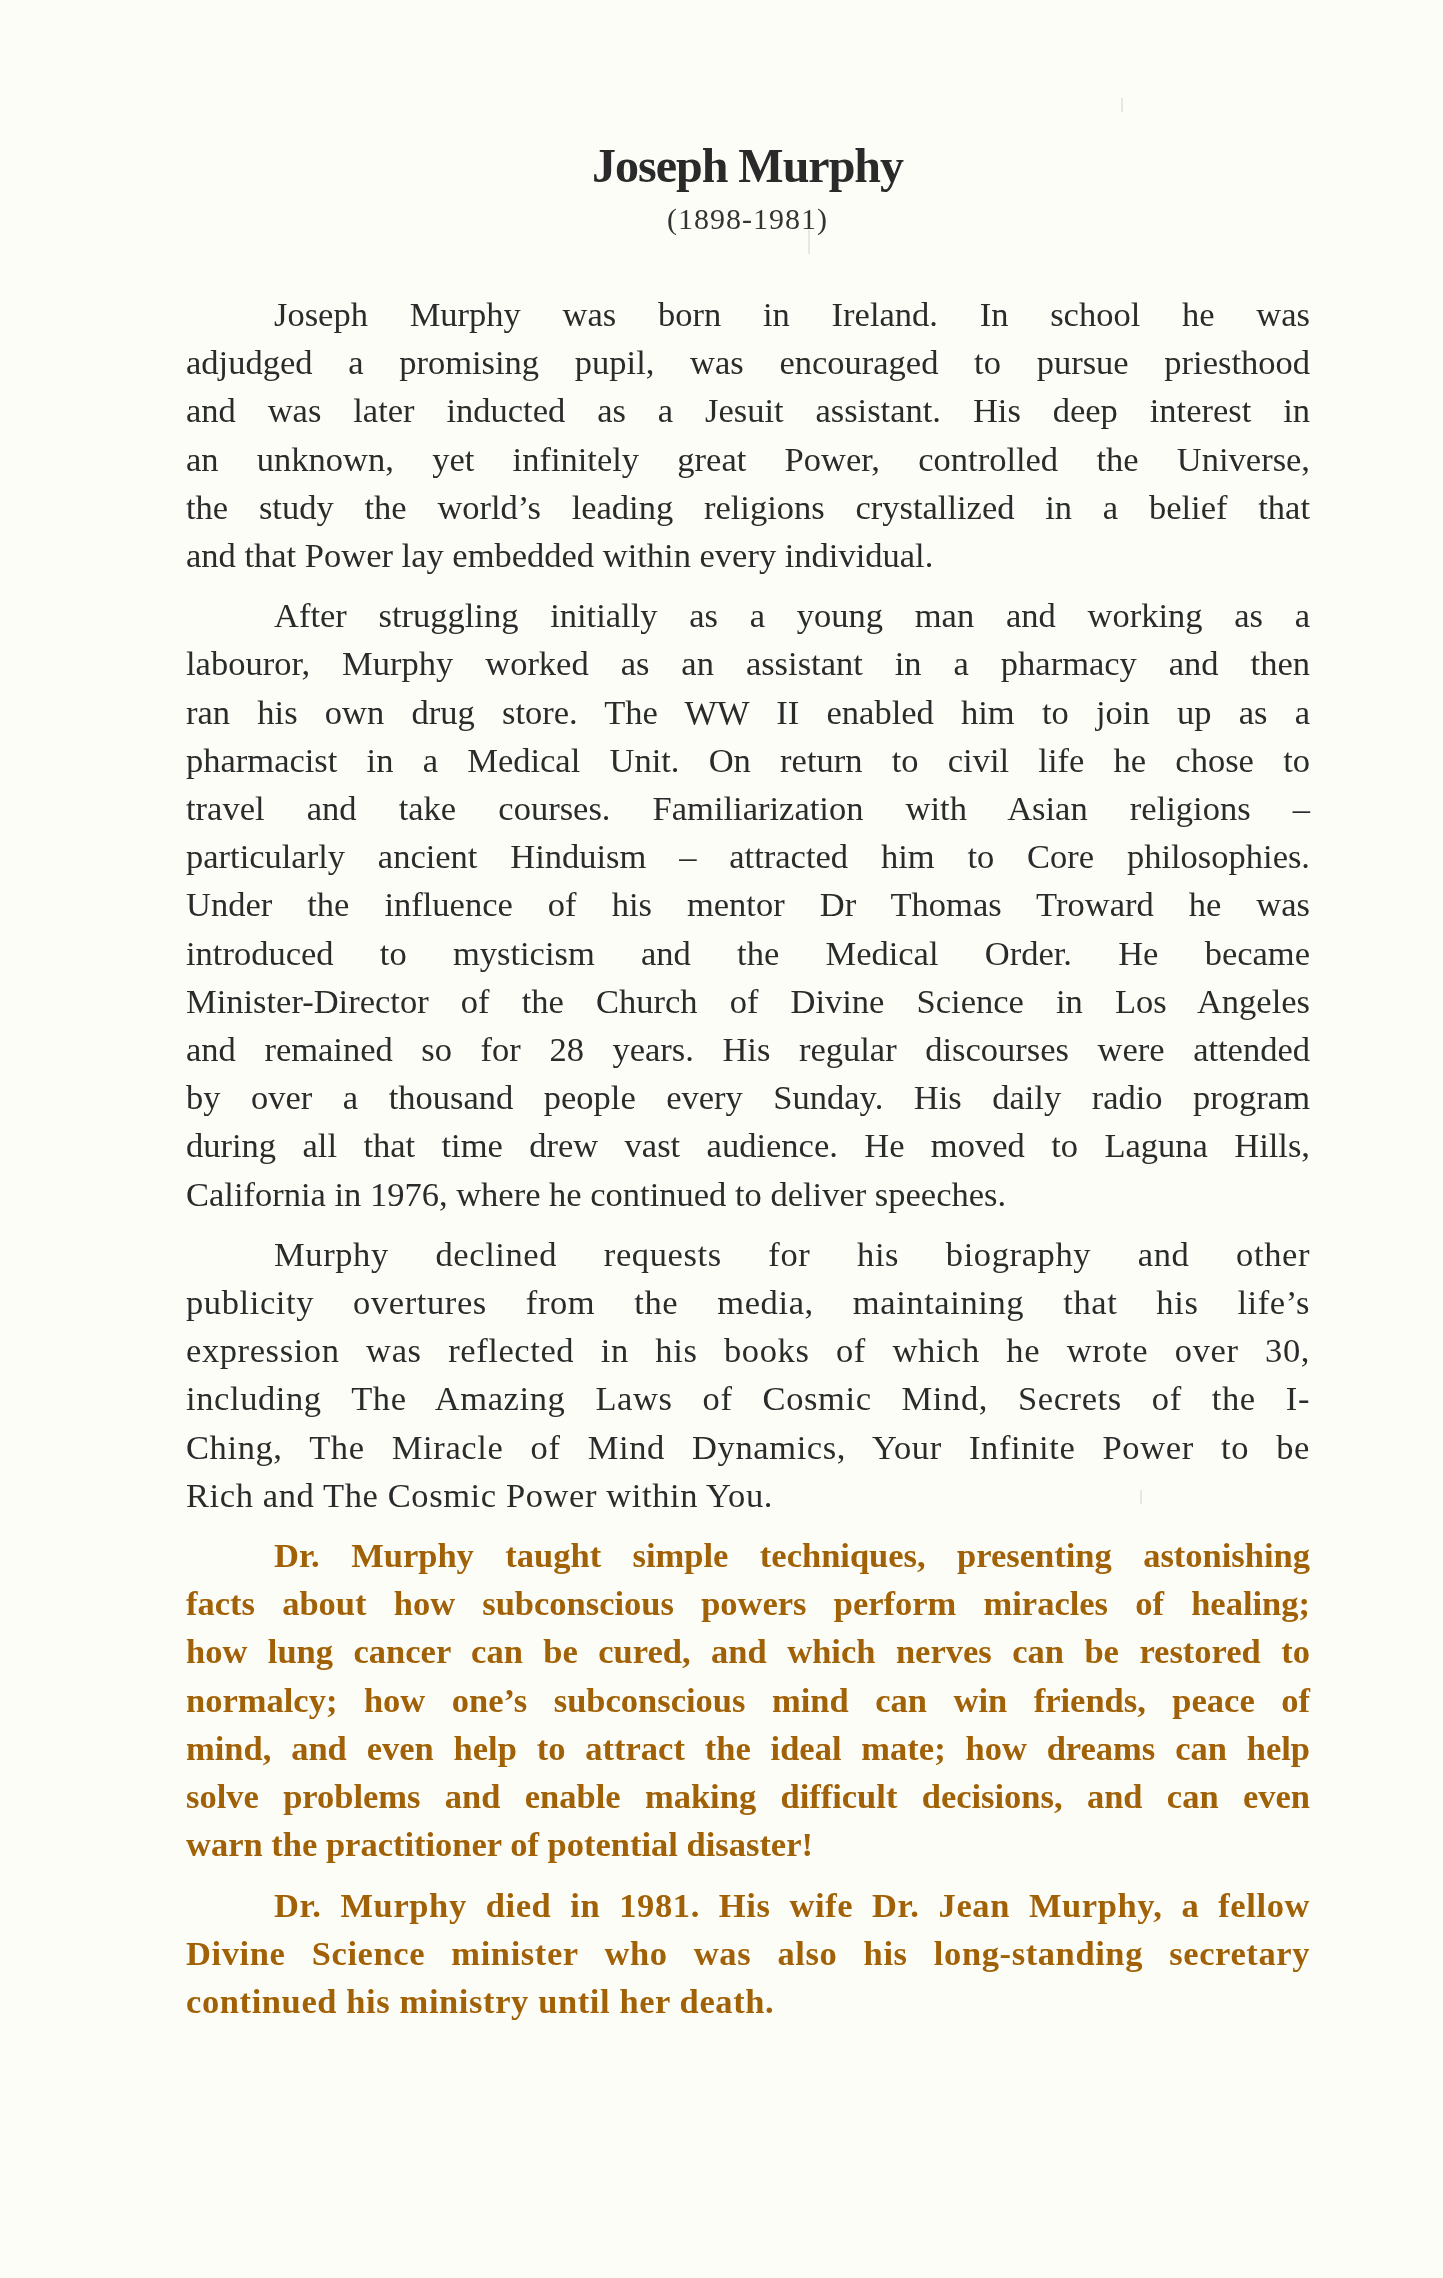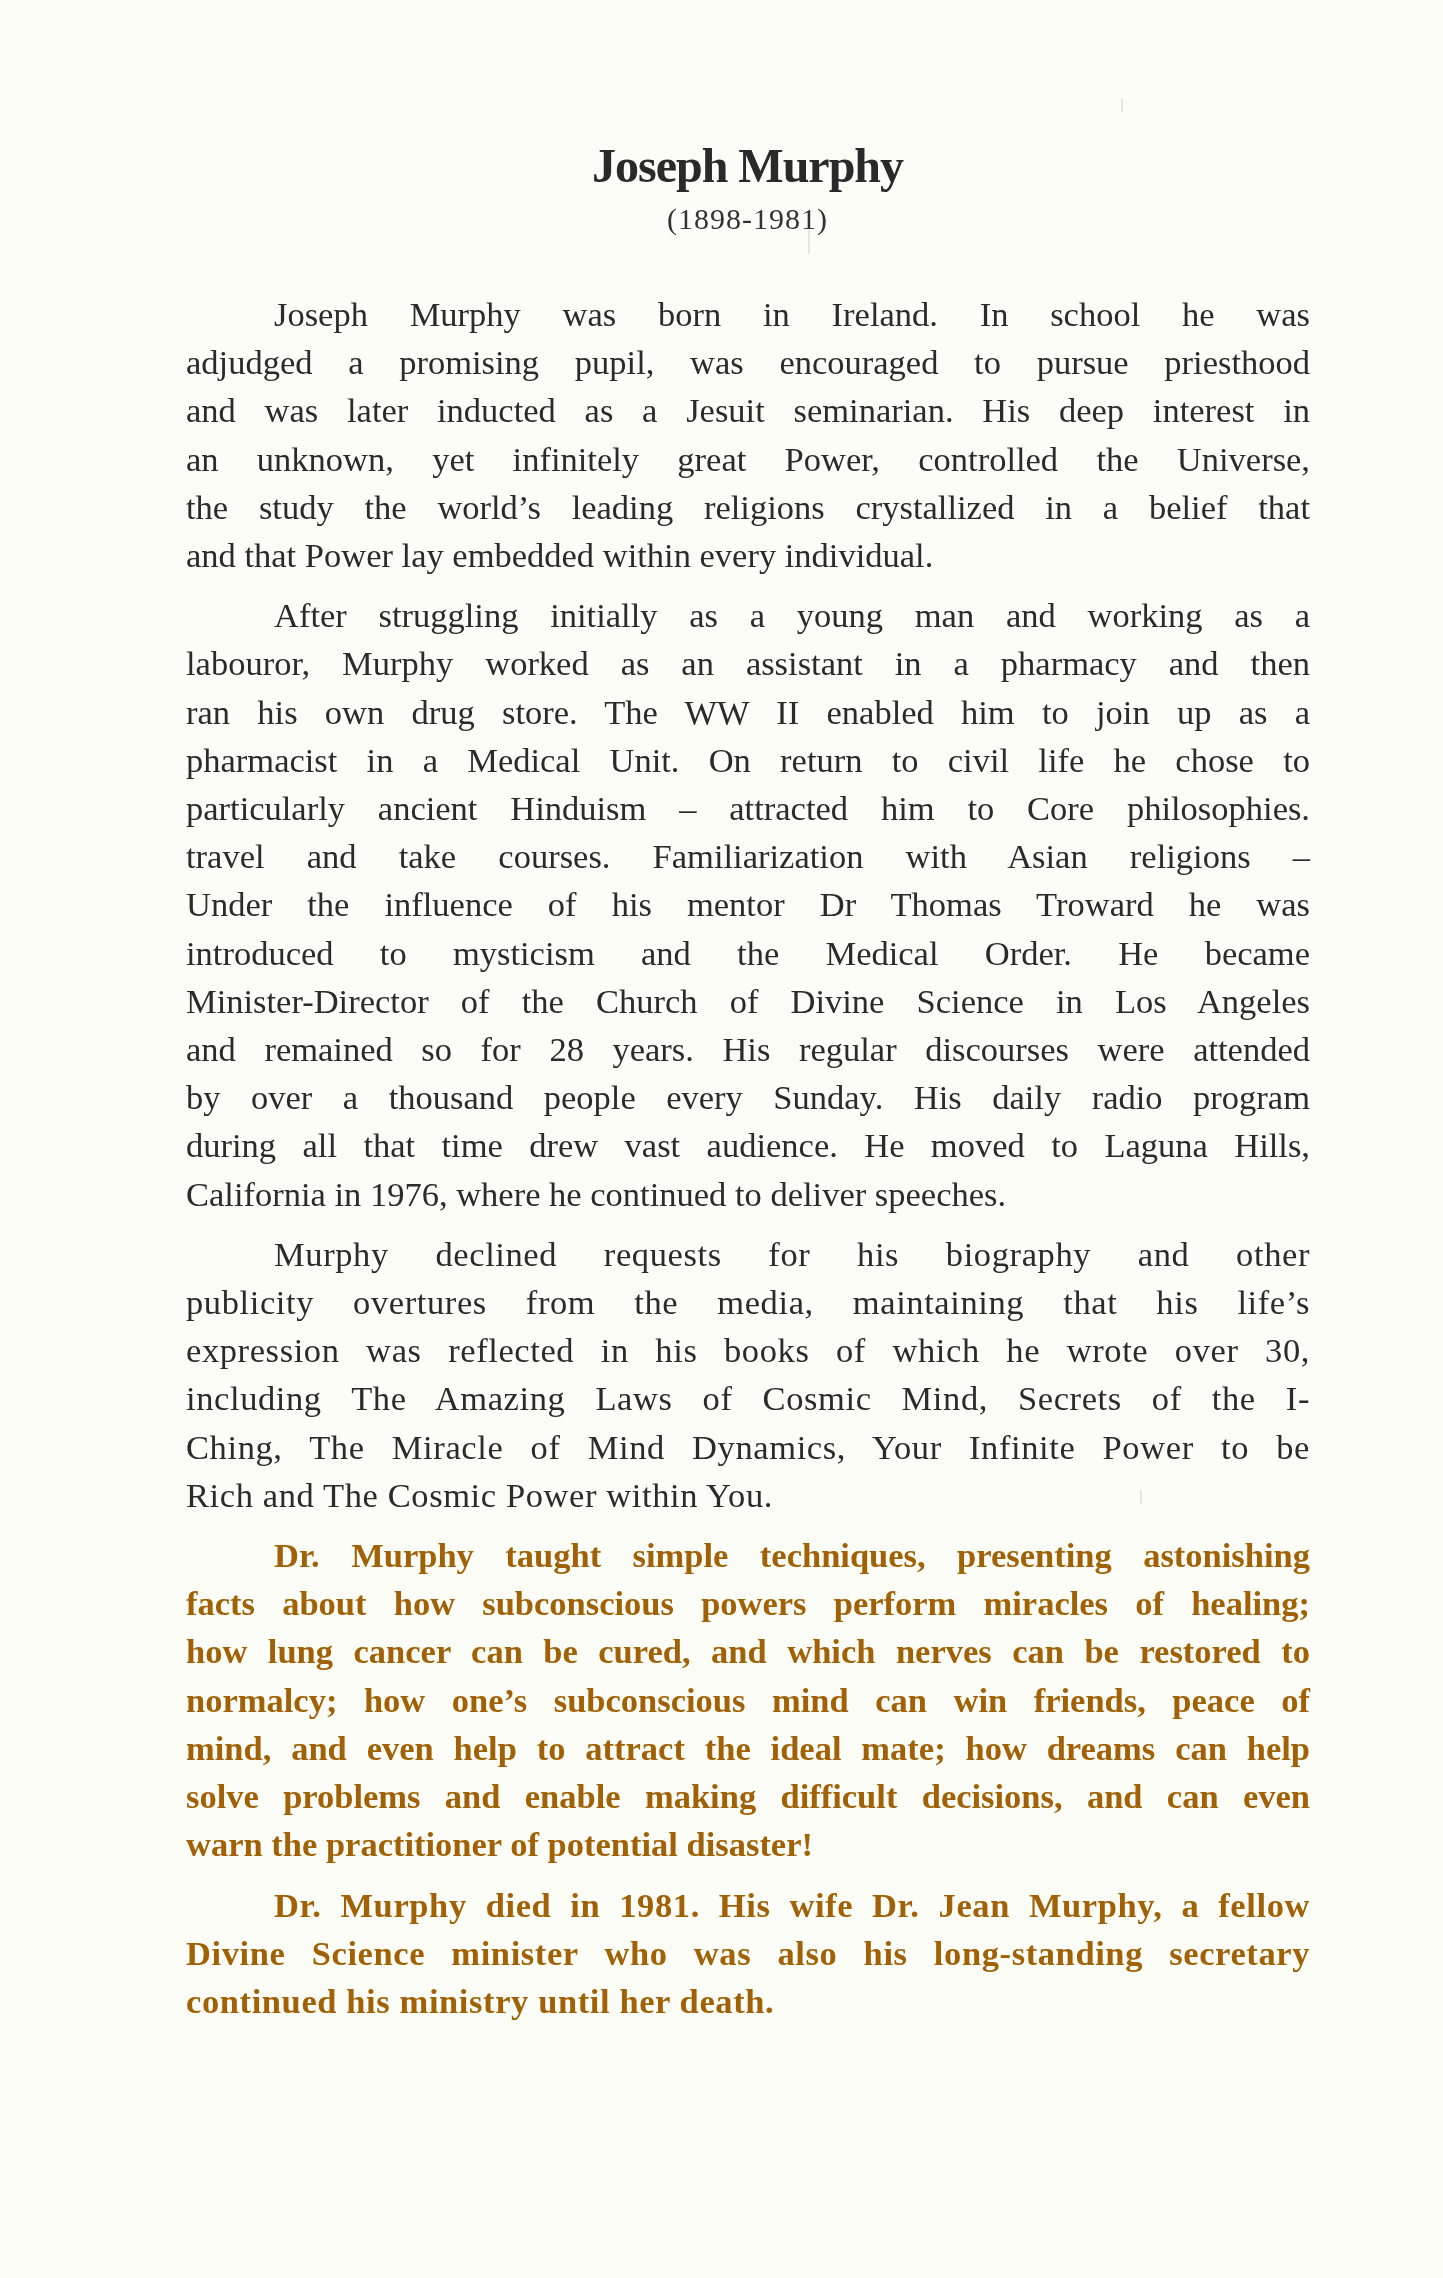--- a/index.html
+++ b/index.html
@@ -86,33 +86,33 @@
 <div class="page">
 
   <h1 class="title">Joseph Murphy</h1>
   <p class="dates">(1898-1981)</p>
 
   <div class="body-text">
 
     <p class="para">
       <span class="line indent">Joseph Murphy was born in Ireland. In school he was</span>
       <span class="line">adjudged a promising pupil, was encouraged to pursue priesthood</span>
-      <span class="line">and was later inducted as a Jesuit seminarian. His deep interest in</span>
+      <span class="line">and was later inducted as a Jesuit assistant. His deep interest in</span>
       <span class="line">an unknown, yet infinitely great Power, controlled the Universe,</span>
       <span class="line">the study the world’s leading religions crystallized in a belief that</span>
       <span class="line last">and that Power lay embedded within every individual.</span>
     </p>
 
     <p class="para">
       <span class="line indent">After struggling initially as a young man and working as a</span>
       <span class="line">labouror, Murphy worked as an assistant in a pharmacy and then</span>
       <span class="line">ran his own drug store. The WW II enabled him to join up as a</span>
       <span class="line">pharmacist in a Medical Unit. On return to civil life he chose to</span>
+      <span class="line">travel and take courses. Familiarization with Asian religions –</span>
       <span class="line">particularly ancient Hinduism – attracted him to Core philosophies.</span>
-      <span class="line">travel and take courses. Familiarization with Asian religions –</span>
       <span class="line">Under the influence of his mentor Dr Thomas Troward he was</span>
       <span class="line">introduced to mysticism and the Medical Order. He became</span>
       <span class="line">Minister-Director of the Church of Divine Science in Los Angeles</span>
       <span class="line">and remained so for 28 years. His regular discourses were attended</span>
       <span class="line">by over a thousand people every Sunday. His daily radio program</span>
       <span class="line">during all that time drew vast audience. He moved to Laguna Hills,</span>
       <span class="line last">California in 1976, where he continued to deliver speeches.</span>
     </p>
 
     <p class="para wide">

